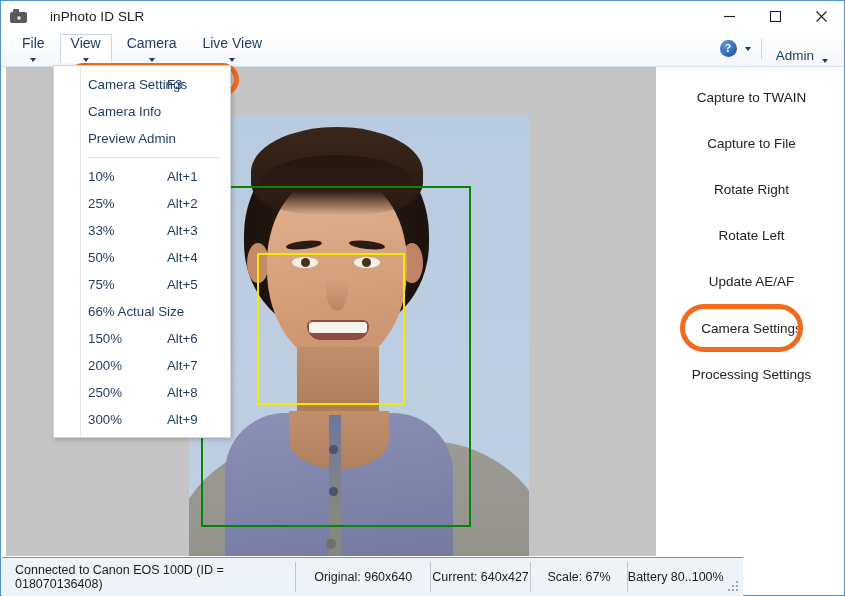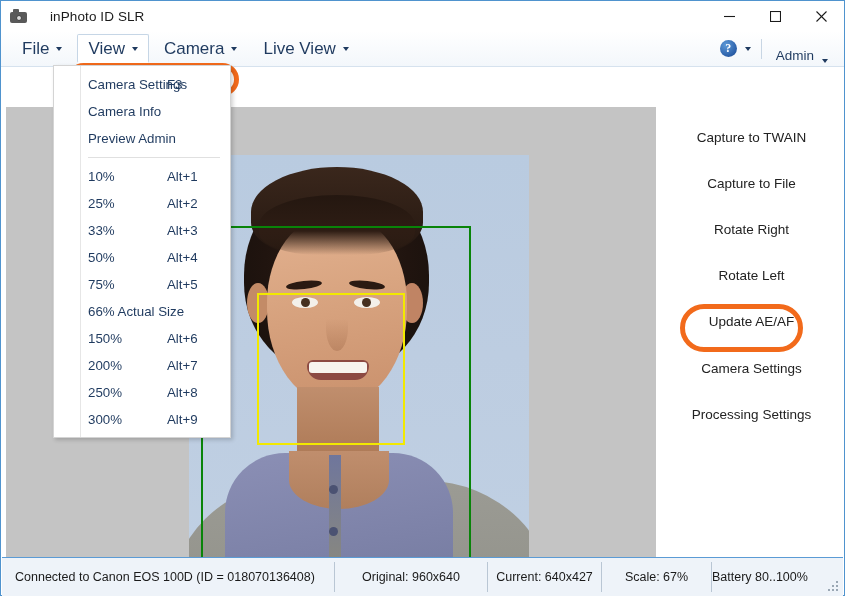--- a/index.html
+++ b/index.html
@@ -52,23 +52,24 @@
   
   .menubar{
     position:absolute;left:0;top:30px;width:843px;height:35px;
     background:linear-gradient(#ffffff,#f3f7fb);
     border-bottom:1px solid #d6e2ee;
     display:flex;align-items:center;
   }
   .menu-item{
     height:29px;padding:0 10px;margin-left:4px;
     display:flex;align-items:center;gap:7px;
-    font-size:17px;color:#1f3a5f;
+    font-size:14px;color:#1f3a5f;
     border:1px solid transparent;border-radius:2px;
     box-sizing:border-box;
+    flex-direction:column;
   }
   .menu-item:first-child{margin-left:10px;}
   .menu-item.active{
     background:#ffffff;border:1px solid #c6d6e6;
     border-bottom-color:#ffffff;
   }
   .caret{
     width:0;height:0;border-left:3.5px solid transparent;
     border-right:3.5px solid transparent;border-top:4px solid #1f3a5f;
     display:inline-block;
@@ -88,21 +89,20 @@
   .mb-sep{width:1px;height:20px;background:#c8d6e4;}
   .admin-wrap{
     display:flex;align-items:flex-end;gap:8px;padding:0 12px 0 14px;height:29px;
     font-size:13.5px;color:#1f3a5f;
   }
 
   
   .workspace{
     position:absolute;left:1px;top:66px;width:841px;height:489px;
     background:#ffffff;
-    margin-top:40px;
   }
   .preview-area{
     position:absolute;left:4px;top:0px;width:650px;height:489px;
     background:#c4c4c4;overflow:hidden;
   }
   .photo{
     position:absolute;left:183px;top:48px;width:340px;height:441px;
     background:
       linear-gradient(180deg,#b9cbe0 0%,#bdcde1 45%,#c0d0e3 100%);
     overflow:hidden;
@@ -255,21 +255,21 @@
     font-size:13.3px;color:#1f3a5f;position:relative;
   }
   .dd-label{position:absolute;left:34px;}
   .dd-accel{position:absolute;left:113px;}
   .dd-sep{
     height:1px;background:#e0e0e0;margin:5px 10px 5px 34px;
   }
 
   
   .statusbar{
-    position:absolute;left:1px;top:556px;width:841px;height:38px;
+    position:absolute;left:1px;top:556px;width:741px;height:38px;
     background:#eef3f9;border-top:1px solid #5b9bd5;
     display:flex;align-items:center;
     font-size:12.5px;color:#1b1b1b;
   }
   .sb-cell{
     height:38px;display:flex;align-items:center;
     box-sizing:border-box;
   }
   .sb-sep{width:1px;height:30px;background:#b9c6d4;}
   .sb-grip{

